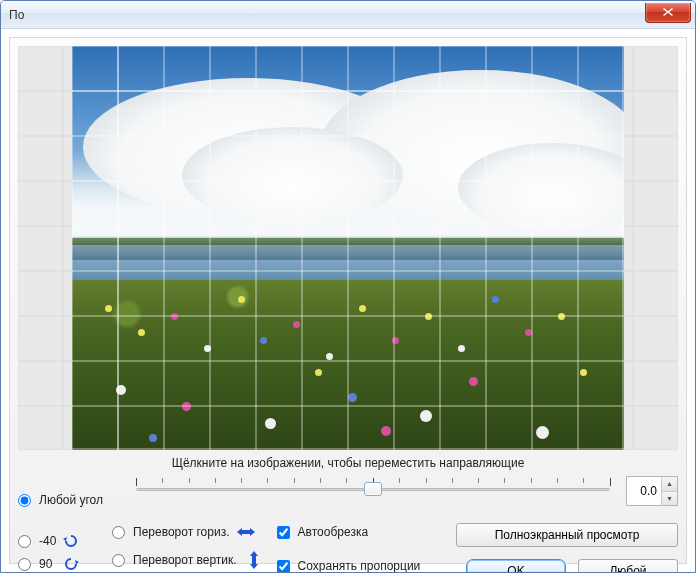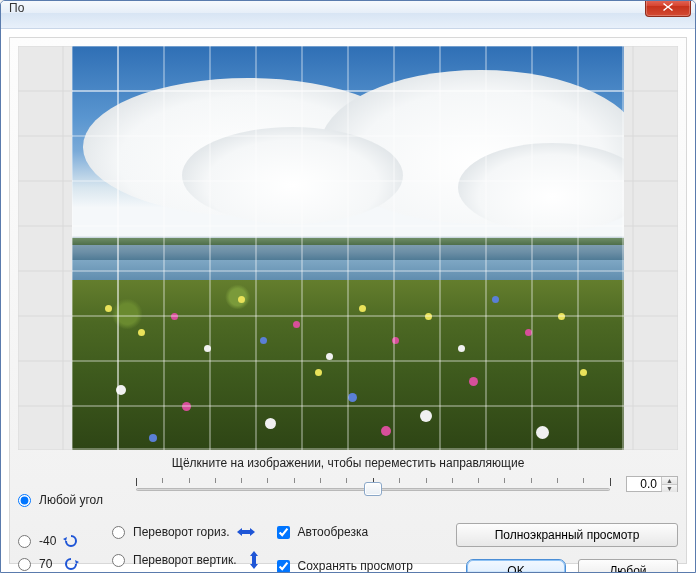--- a/index.html
+++ b/index.html
@@ -10,21 +10,21 @@
     border: 1px solid #5a7bad;
     border-radius: 5px 5px 0 0;
     box-shadow: 0 0 8px rgba(0,0,0,.2);
     position: relative;
     overflow: hidden;
   }
   .titlebar {
     height: 28px;
     background: linear-gradient(to bottom, #f6f9fd 0%, #e6eef8 45%, #d8e5f4 46%, #e8f0fa 100%);
     border-bottom: 1px solid #c9d6e8;
-    display: flex; justify-content: space-between;
+    display: flex; align-items: center; justify-content: space-between;
     padding: 0 0 0 8px;
   }
   .titlebar .title { font-size: 12px; color: #333; }
   .winbtn-group { display:flex; height:20px; margin-right:4px; margin-top:-4px;}
   .close-btn {
     width: 46px; height: 20px;
     background: linear-gradient(to bottom, #e67a6f 0%, #d7432e 48%, #c6321c 50%, #d34a33 100%);
     border: 1px solid #8f2c1c;
     border-top: none;
     border-radius: 0 0 4px 4px;
@@ -80,21 +80,21 @@
   .slider-ticks span { position:absolute; top:0; width:1px; height:5px; background:#8a8a8a;}
   .slider-ticks span.major { height:8px; background:#444;}
   .slider-thumb { position:absolute; top:6px; left:50%; transform:translateX(-50%); width:18px; height:14px; background:linear-gradient(to bottom,#fdfdfd,#e8eef4); border:1px solid #8aa7c8; border-radius:3px; box-shadow: inset 0 0 0 1px #fff; }
   .lower-grid { display:flex; margin-top:6px; gap:14px; align-items:flex-start; }
   .flip-col { display:flex; flex-direction:column; gap:10px; }
   .check-col { display:flex; flex-direction:column; gap:16px; }
   .check-row, .flip-row { display:flex; align-items:center; gap:8px; height:18px;}
   .flip-row input, .check-row input { margin:0;}
   .flip-icon { width:18px; height:14px; display:inline-flex; align-items:center; justify-content:center; color:#1e55d6;}
   .col-num { width:52px; display:flex; align-items:flex-start; }
-  .num-wrap { display:flex; border:1px solid #b5b5b5; background:#fff; height:16px; width:52px;}
+  .num-wrap { display:flex; border:1px solid #b5b5b5; background:#fff; height:30px; width:52px;}
   .num-wrap input { border:0; width:34px; text-align:right; padding:0 4px; font-family:inherit; font-size:12px; outline:none;}
   .spin { width:16px; display:flex; flex-direction:column; border-left:1px solid #c8c8c8;}
   .spin button { flex:1; border:0; background:linear-gradient(#f6f6f6,#e4e4e4); font-size:7px; line-height:1; padding:0; color:#555; cursor:pointer;}
   .spin button:first-child{border-bottom:1px solid #c8c8c8;}
   .button-col { margin-left:auto; display:flex; flex-direction:column; gap:12px; align-items:flex-end; }
   .btn {
     min-width:78px; height:24px; padding:0 14px;
     border:1px solid #a8a8a8; border-radius:3px;
     background: linear-gradient(to bottom,#fdfdfd,#e8e8e8);
     font: inherit; cursor:pointer;
@@ -280,21 +280,21 @@
           <label>-40</label>
           <span class="rot-icon">
               <svg width="16" height="14" viewBox="0 0 16 14">
                 <path d="M9 2 A5 5 0 1 1 4 7" fill="none" stroke="#1e55d6" stroke-width="2"></path>
                 <path d="M4 7 L1 5 L5 3 Z" fill="#1e55d6"></path>
               </svg>
             </span>
         </div>
         <div class="radio-row">
           <input type="radio" name="angle" style="">
-          <label>70</label>
+          <label>90</label>
           <span class="rot-icon" style="margin-left:6px;">
               <svg width="16" height="14" viewBox="0 0 16 14">
                 <path d="M7 2 A5 5 0 1 0 12 7" fill="none" stroke="#1e55d6" stroke-width="2"></path>
                 <path d="M12 7 L15 5 L11 3 Z" fill="#1e55d6"></path>
               </svg>
             </span>
         </div>
         <div class="radio-row">
           <input type="radio" name="angle" style="">
           <label>180</label>
@@ -329,21 +329,21 @@
           </div>
         </div>
 
         <div class="check-col">
           <div class="check-row">
             <input type="checkbox" checked="" style="">
             <label>Автообрезка</label>
           </div>
           <div class="check-row">
             <input type="checkbox" checked="" style="">
-            <label>Сохранять просмотр</label>
+            <label>Сохранять пропорции</label>
           </div>
         </div>
 
         <div class="button-col">
           <button class="btn wide">Полноэкранный просмотр</button>
           <div class="ok-row">
             <button class="btn primary" style="width:100px;">OK</button>
             <button class="btn" style="width:100px;">Любой</button>
           </div>
         </div>

